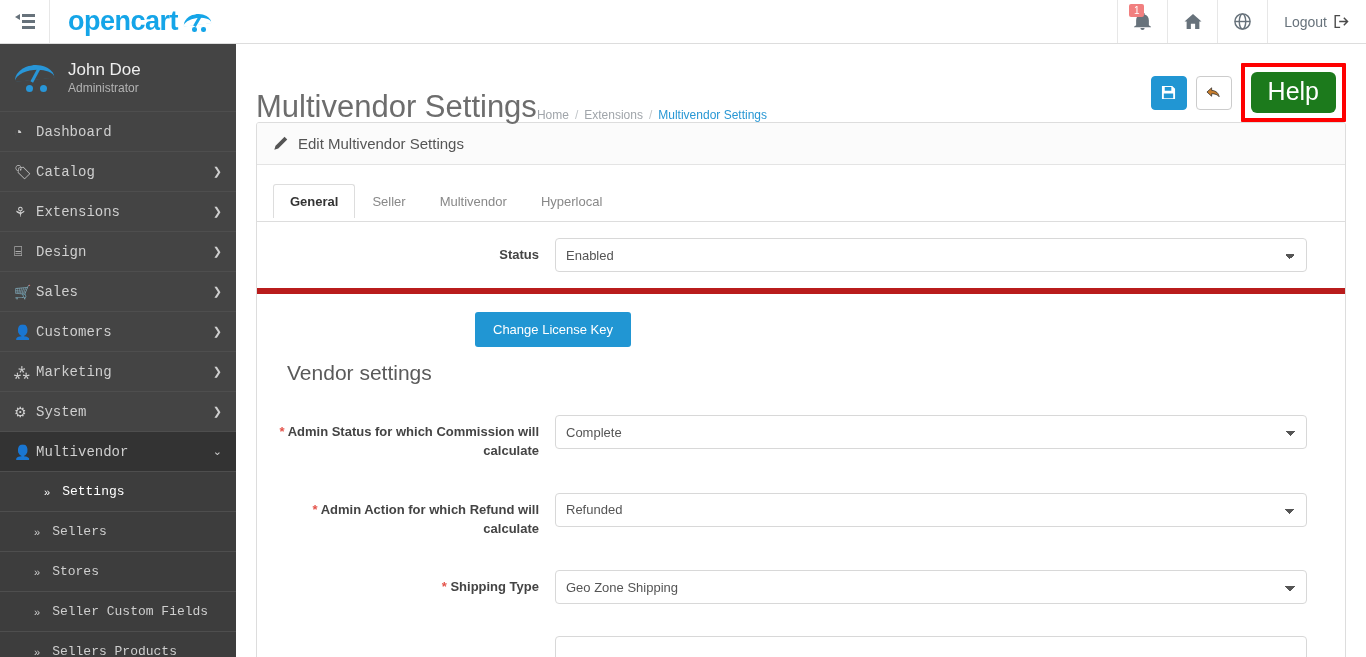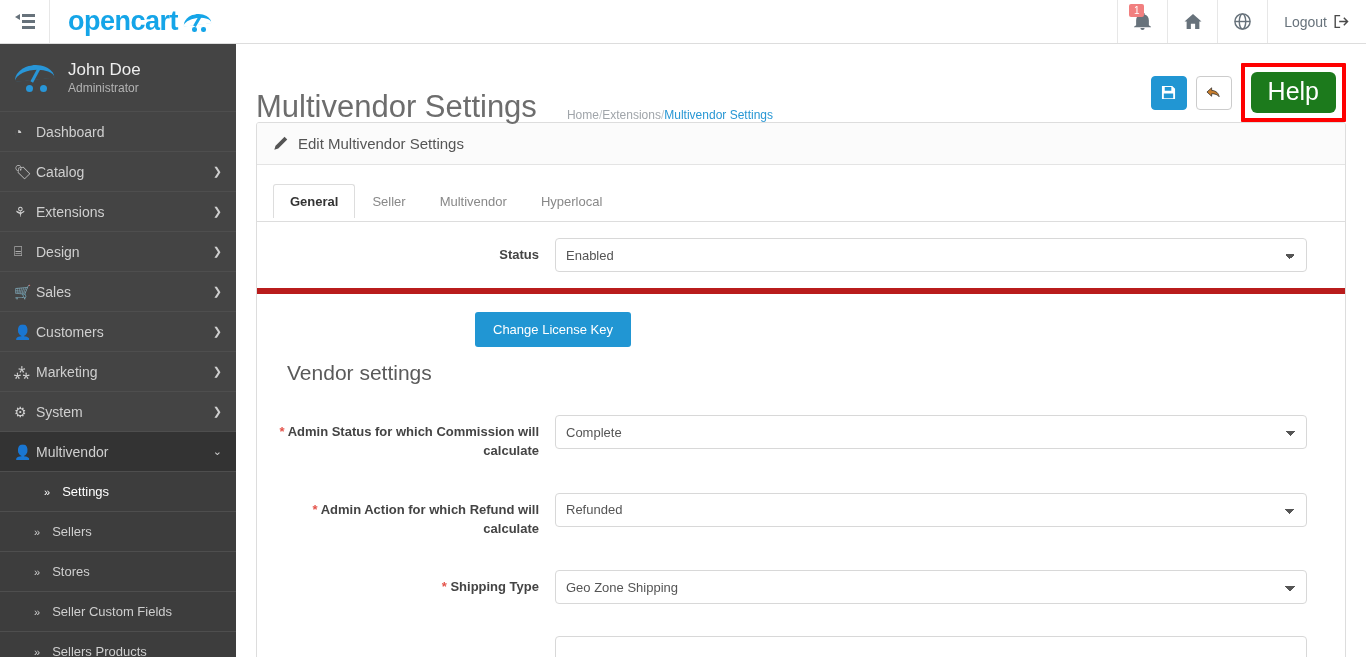--- a/index.html
+++ b/index.html
@@ -113,21 +113,21 @@
   .nav-item {
     height: 40px; display: flex; align-items: center;
     padding: 0 14px; color: #cfcfcf; font-size: 14px;
     border-bottom: 1px solid #4e4e4e; cursor: pointer; position: relative;
   }
   .nav-item .ico {
     width: 22px; display: inline-flex; align-items: center;
     justify-content: flex-start; color: #cfcfcf; font-size: 14px;
     flex-shrink: 0;
   }
-  .nav-item .lbl { flex: 1; }
+  .nav-item .lbl { flex: 1; font-family: Liberation Mono, monospace; }
   .nav-item .caret { font-size: 11px; color: #cfcfcf; }
   .nav-item.active { background: #333333; }
   .nav-item.sub {
     padding-left: 34px; font-size: 13px; color: #cfcfcf; background: #3d3d3d;
   }
   .nav-item.sub .chev { margin-right: 12px; font-size: 11px; }
   .nav-item.sub.current { padding-left: 44px; color: #ffffff; }
   .nav-item.sub.current .chev { color: #ffffff; }
 
   
@@ -138,22 +138,22 @@
   }
   #page-head {
     display: flex; align-items: flex-end;
     padding: 18px 20px 0 20px; height: 78px;
   }
   #page-title {
     font-size: 31px; font-weight: normal; color: #6d6d6d;
     line-height: 1; padding-top: 6px;
   }
   #breadcrumb {
-    display: flex; align-items: center; 
-    font-size: 12px; color: #9aa0a6; padding-top: 20px; margin-left: 30px;
+    display: flex; align-items: center; gap: 6px;
+    font-size: 12px; color: #9aa0a6; padding-top: 20px; margin-left: 0;
   }
   #breadcrumb a { color: #a0a5aa; text-decoration: none; }
   #breadcrumb .sep { color: #c2c6ca; }
   #breadcrumb .current { color: #2897d4; }
 
   #head-actions {
     margin-left: auto; display: flex; align-items: center; gap: 9px;
     padding-top: 4px;
   }
   .btn-sq {

